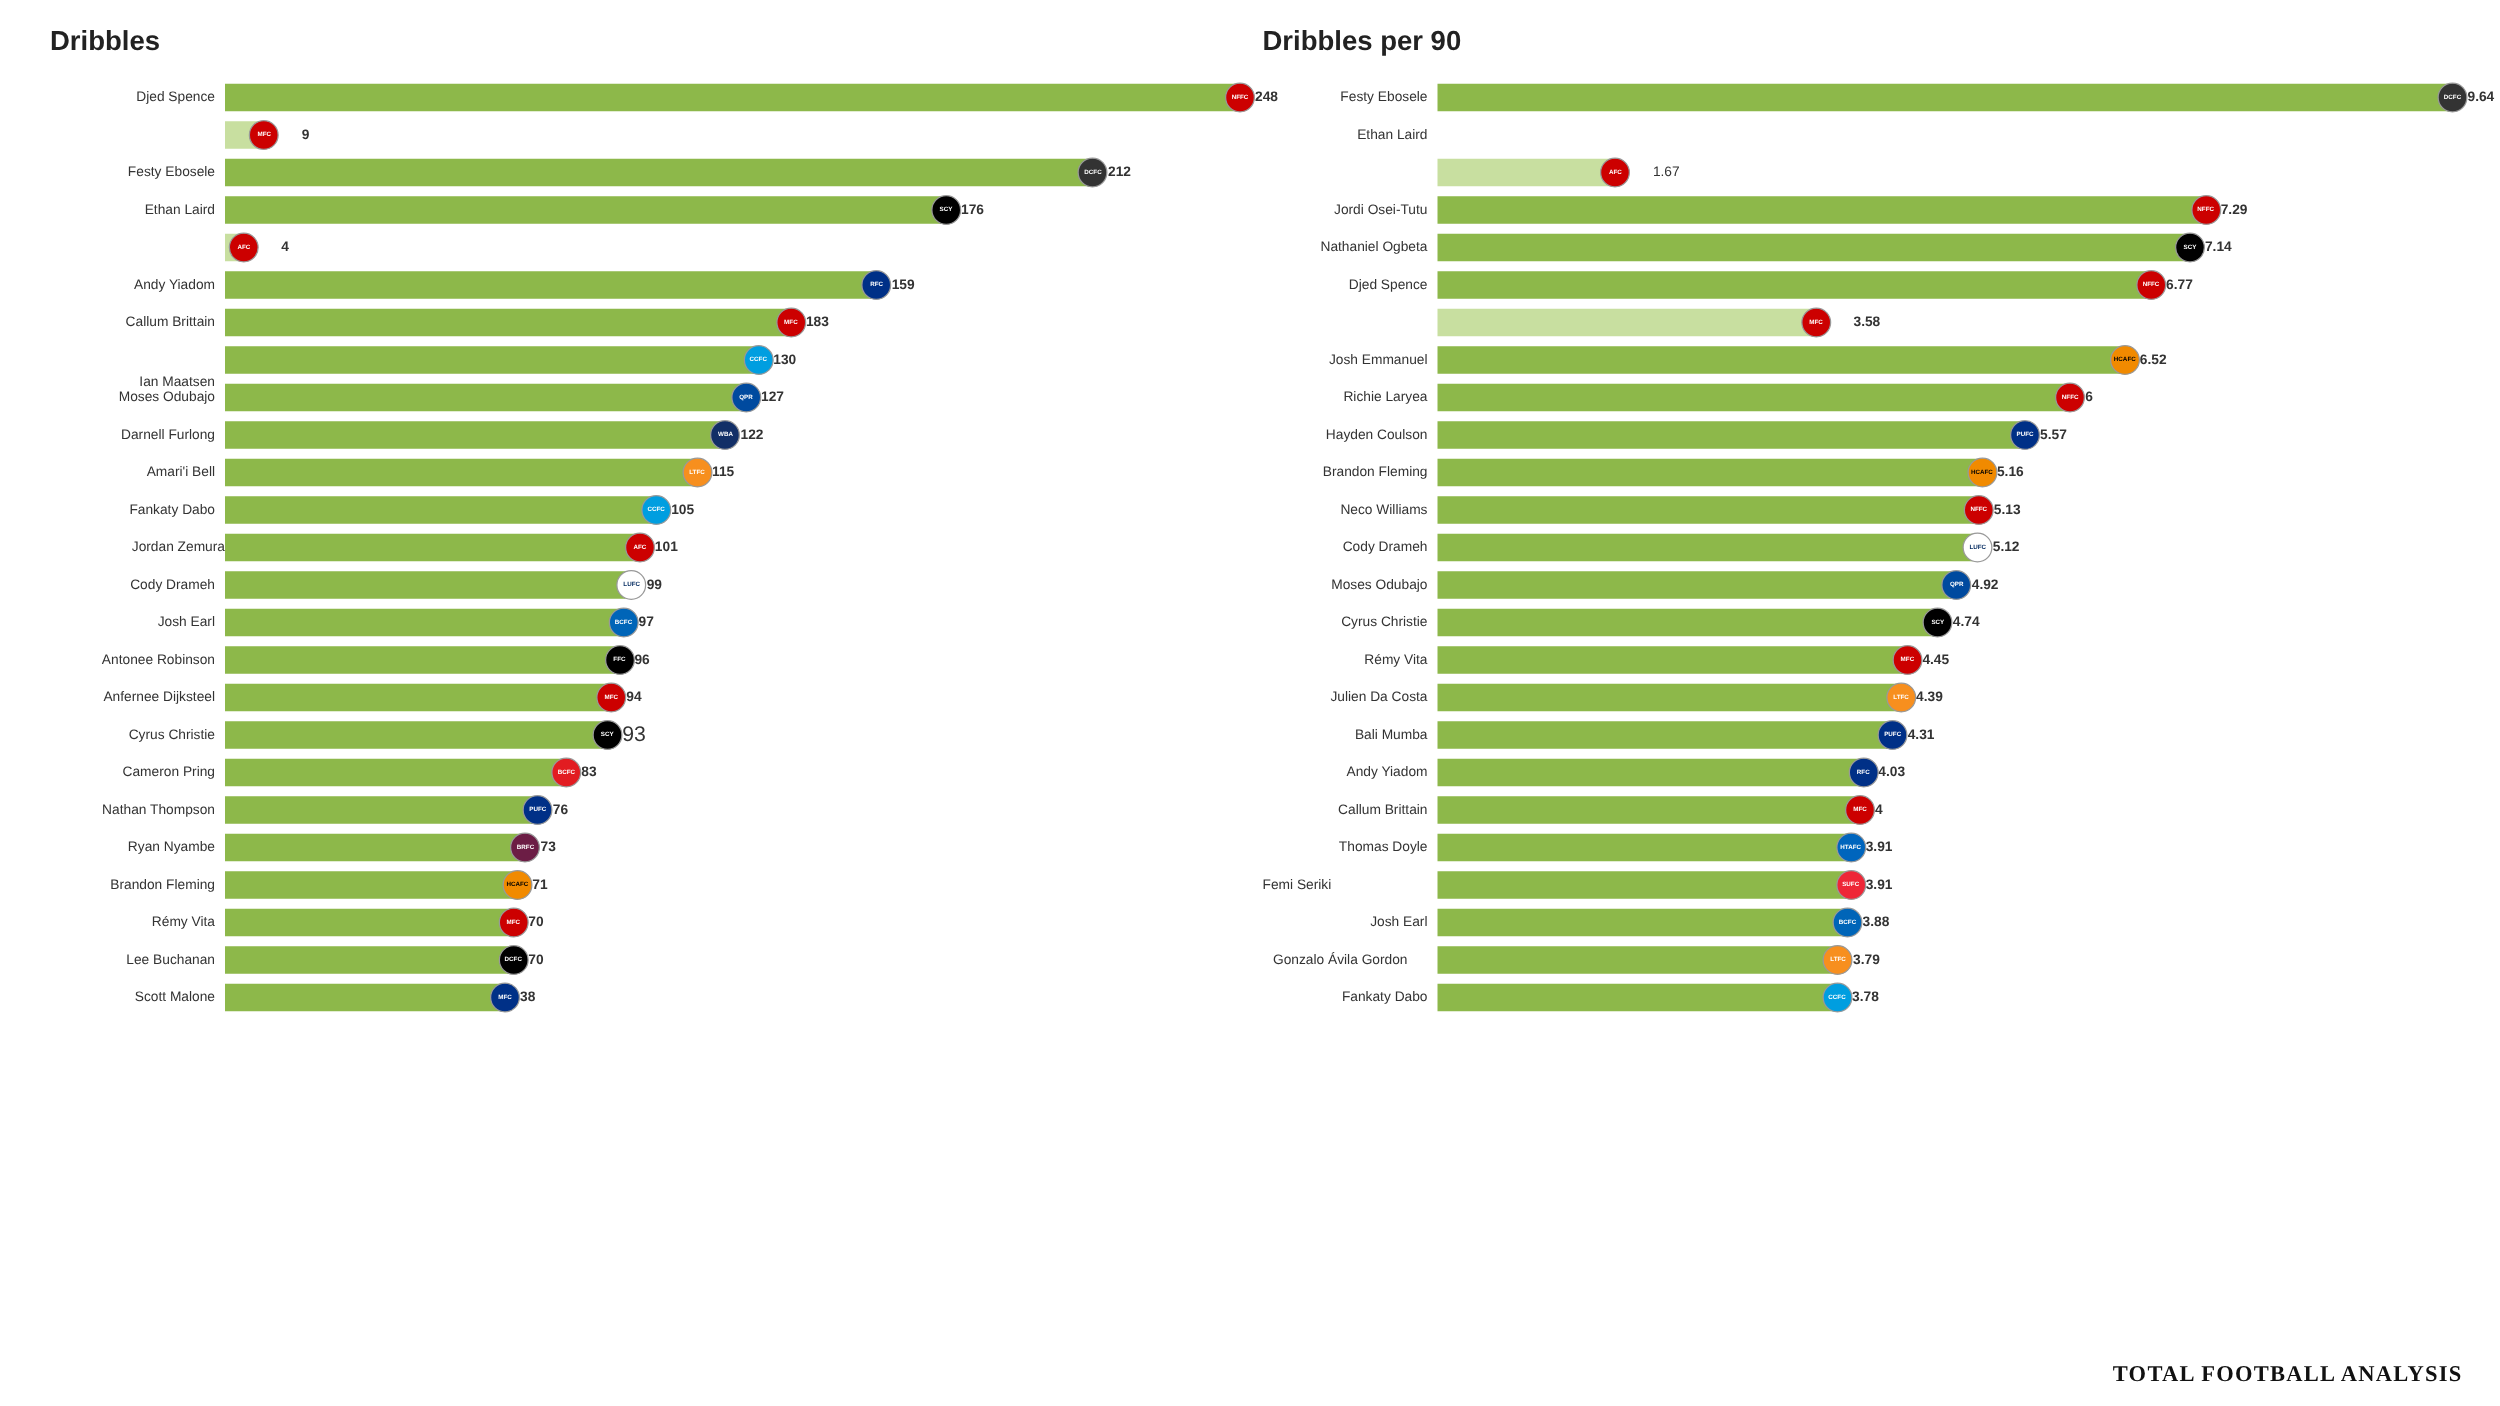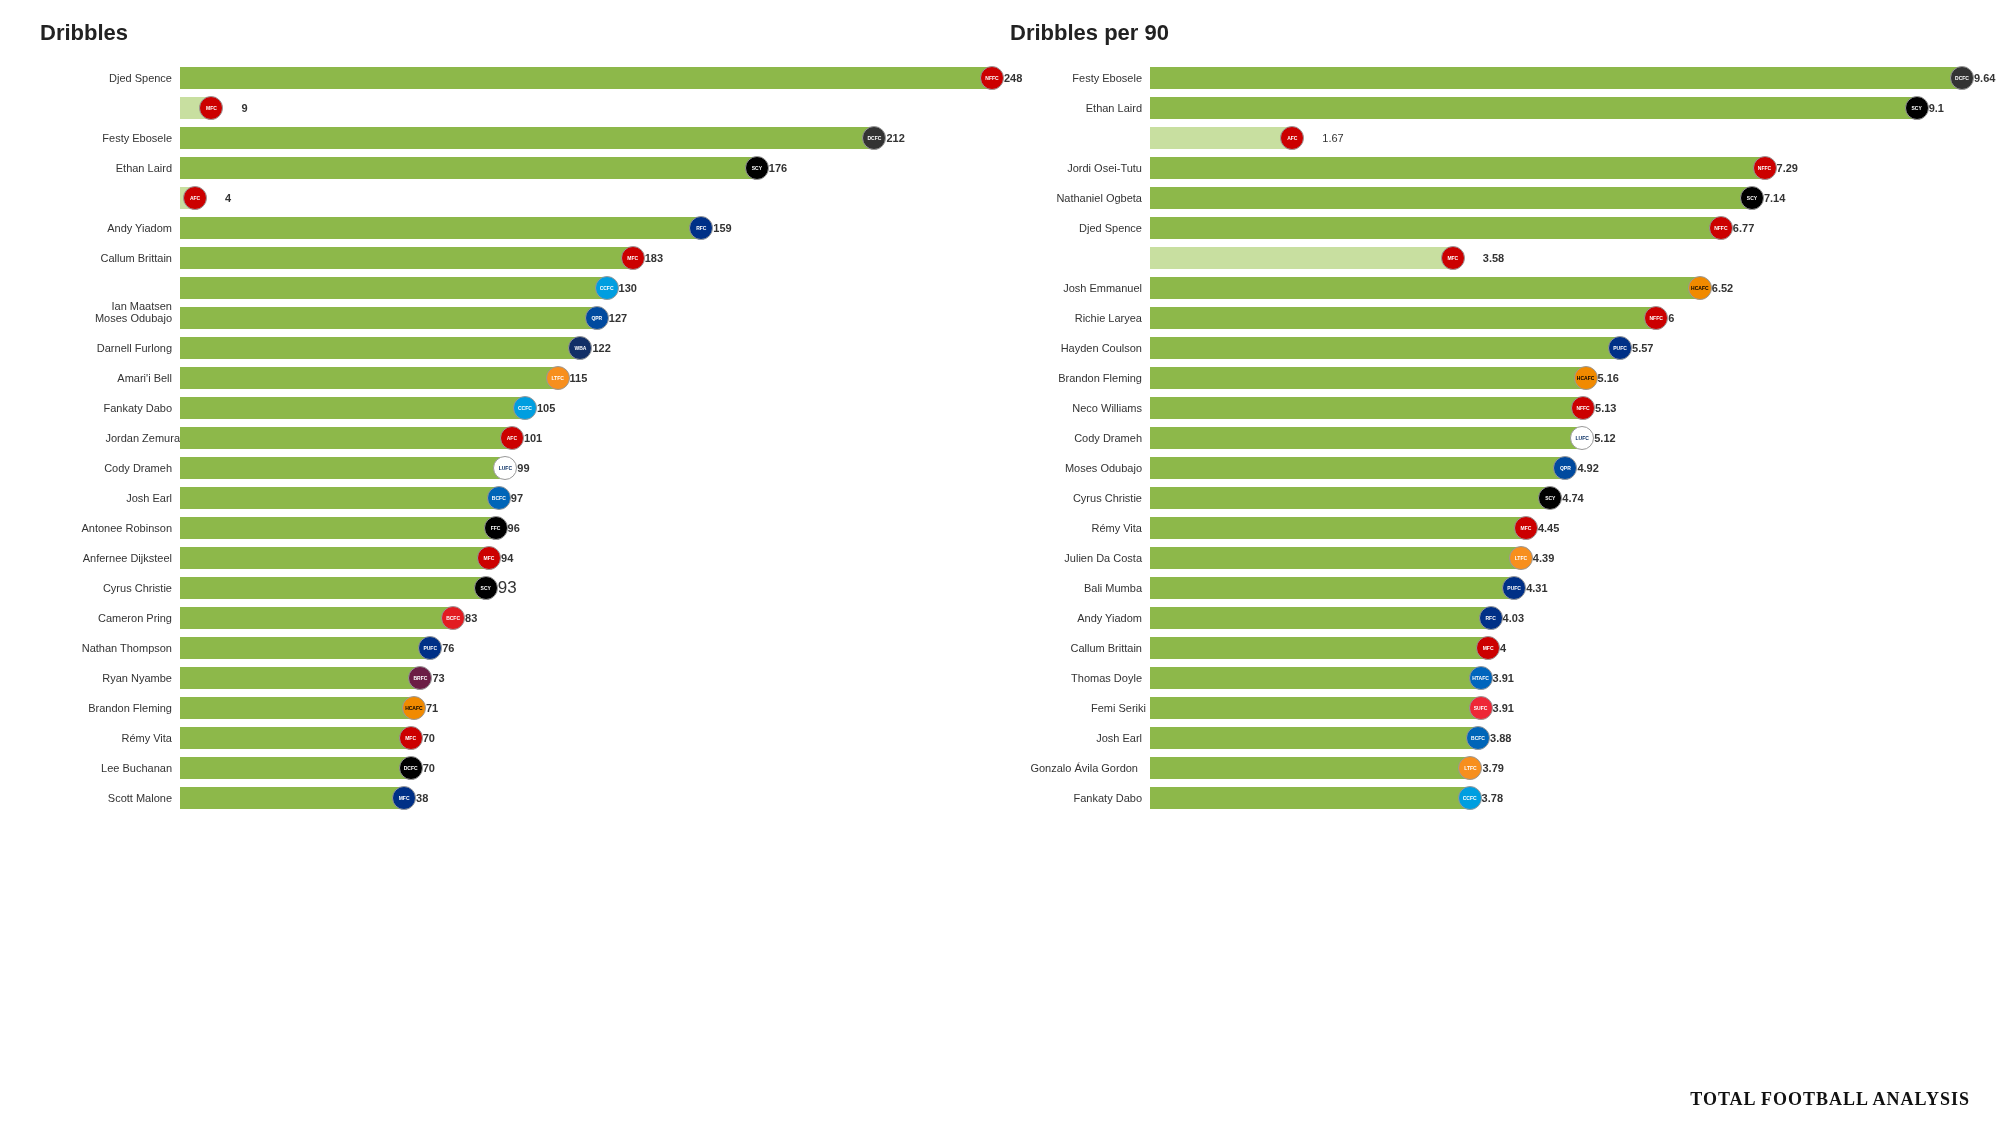--- a/index.html
+++ b/index.html
@@ -332,28 +332,20 @@
             <div style="height: 22px; background: rgb(141, 184, 74); width: 100%; display: flex; align-items: center; position: relative;">
               <div style="position: absolute; right: -14px; top: -1px; z-index: 2;">
                 <div style="width:24px;height:24px;border-radius:50%;border:1.5px solid #999;background:#333;display:flex;align-items:center;justify-content:center;font-size:5px;font-weight:bold;color:#fff;text-align:center;overflow:hidden;flex-shrink:0;">DCFC</div>
               </div>
             </div>
             <span style="font-size: 11px; font-weight: bold; color: rgb(51, 51, 51); position: absolute; left: calc(100% + 14px); white-space: nowrap;">9.64</span>
           </div>
         </div>
         <div style="display: flex; align-items: center; margin-bottom: 2px; height: 28px; position: relative;">
           <div style="width: 140px; text-align: right; font-size: 11px; color: rgb(51, 51, 51); padding-right: 8px; flex-shrink: 0; white-space: nowrap;">Ethan Laird</div>
-          <div style="flex: 1 1 0%; height: 22px; position: relative; display: flex; align-items: center;">
-            <div style="height: 22px; background: rgb(141, 184, 74); width: 94.3983%; display: flex; align-items: center; position: relative;">
-              <div style="position: absolute; right: -14px; top: -1px; z-index: 2;">
-                <div style="width:24px;height:24px;border-radius:50%;border:1.5px solid #999;background:#000;display:flex;align-items:center;justify-content:center;font-size:5px;font-weight:bold;color:#fff;text-align:center;overflow:hidden;flex-shrink:0;">SCY</div>
-              </div>
-            </div>
-            <span style="font-size: 11px; font-weight: bold; color: rgb(51, 51, 51); position: absolute; left: calc(94.3983% + 14px); white-space: nowrap;">9.1</span>
-          </div>
         </div>
         <div style="display: flex; align-items: center; margin-bottom: 2px; height: 28px; position: relative;">
           <div style="width: 140px; text-align: right; font-size: 11px; color: rgb(51, 51, 51); padding-right: 8px; flex-shrink: 0; white-space: nowrap;"></div>
           <div style="flex: 1 1 0%; height: 22px; position: relative; display: flex; align-items: center;">
             <div style="height: 22px; background: rgb(200, 223, 160); width: 17.3237%; display: flex; align-items: center; position: relative;">
               <div style="position: absolute; right: -14px; top: -1px;">
                 <div style="width:24px;height:24px;border-radius:50%;border:1.5px solid #999;background:#cc0000;display:flex;align-items:center;justify-content:center;font-size:5px;font-weight:bold;color:#fff;text-align:center;overflow:hidden;flex-shrink:0;">AFC</div>
               </div>
             </div>
             <span style="font-size: 11px; font-weight: normal; color: rgb(51, 51, 51); margin-left: 18px; position: absolute; left: calc(17.3237% + 14px); white-space: nowrap;">1.67</span>
@@ -551,21 +543,21 @@
           <div style="flex: 1 1 0%; height: 22px; position: relative; display: flex; align-items: center;">
             <div style="height: 22px; background: rgb(141, 184, 74); width: 40.5602%; display: flex; align-items: center; position: relative;">
               <div style="position: absolute; right: -14px; top: -1px; z-index: 2;">
                 <div style="width:24px;height:24px;border-radius:50%;border:1.5px solid #999;background:#0065bd;display:flex;align-items:center;justify-content:center;font-size:5px;font-weight:bold;color:#fff;text-align:center;overflow:hidden;flex-shrink:0;">HTAFC</div>
               </div>
             </div>
             <span style="font-size: 11px; font-weight: bold; color: rgb(51, 51, 51); position: absolute; left: calc(40.5602% + 14px); white-space: nowrap;">3.91</span>
           </div>
         </div>
         <div style="display: flex; align-items: center; margin-bottom: 2px; height: 28px; position: relative;">
-          <div style="width: 140px; text-align: right; font-size: 11px; color: rgb(51, 51, 51); padding-right: 4px; flex-shrink: 0; white-space: nowrap;">Femi Seriki</div>
+          <div style="width: 140px; text-align: left; font-size: 11px; color: rgb(51, 51, 51); padding-right: 4px; flex-shrink: 0; white-space: nowrap;">Femi Seriki</div>
           <div style="flex: 1 1 0%; height: 22px; position: relative; display: flex; align-items: center;">
             <div style="height: 22px; background: rgb(141, 184, 74); width: 40.5602%; display: flex; align-items: center; position: relative;">
               <div style="position: absolute; right: -14px; top: -1px; z-index: 2;">
                 <div style="width:24px;height:24px;border-radius:50%;border:1.5px solid #999;background:#ee2737;display:flex;align-items:center;justify-content:center;font-size:5px;font-weight:bold;color:#fff;text-align:center;overflow:hidden;flex-shrink:0;">SUFC</div>
               </div>
             </div>
             <span style="font-size: 11px; font-weight: bold; color: rgb(51, 51, 51); position: absolute; left: calc(40.5602% + 14px); white-space: nowrap;">3.91</span>
           </div>
         </div>
         <div style="display: flex; align-items: center; margin-bottom: 2px; height: 28px; position: relative;">
@@ -573,21 +565,21 @@
           <div style="flex: 1 1 0%; height: 22px; position: relative; display: flex; align-items: center;">
             <div style="height: 22px; background: rgb(141, 184, 74); width: 40.249%; display: flex; align-items: center; position: relative;">
               <div style="position: absolute; right: -14px; top: -1px; z-index: 2;">
                 <div style="width:24px;height:24px;border-radius:50%;border:1.5px solid #999;background:#0065b8;display:flex;align-items:center;justify-content:center;font-size:5px;font-weight:bold;color:#fff;text-align:center;overflow:hidden;flex-shrink:0;">BCFC</div>
               </div>
             </div>
             <span style="font-size: 11px; font-weight: bold; color: rgb(51, 51, 51); position: absolute; left: calc(40.249% + 14px); white-space: nowrap;">3.88</span>
           </div>
         </div>
         <div style="display: flex; align-items: center; margin-bottom: 2px; height: 28px; position: relative;">
-          <div style="width: 140px; text-align: right; font-size: 11px; color: rgb(51, 51, 51); padding-right: 12px; flex-shrink: 0; white-space: nowrap;">Gonzalo Ávila Gordon</div>
+          <div style="width: 140px; text-align: right; font-size: 11px; color: rgb(51, 51, 51); padding-right: 24px; flex-shrink: 0; white-space: nowrap;">Gonzalo Ávila Gordon</div>
           <div style="flex: 1 1 0%; height: 22px; position: relative; display: flex; align-items: center;">
             <div style="height: 22px; background: rgb(141, 184, 74); width: 39.3154%; display: flex; align-items: center; position: relative;">
               <div style="position: absolute; right: -14px; top: -1px; z-index: 2;">
                 <div style="width:24px;height:24px;border-radius:50%;border:1.5px solid #999;background:#f78f1e;display:flex;align-items:center;justify-content:center;font-size:5px;font-weight:bold;color:#fff;text-align:center;overflow:hidden;flex-shrink:0;">LTFC</div>
               </div>
             </div>
             <span style="font-size: 11px; font-weight: bold; color: rgb(51, 51, 51); position: absolute; left: calc(39.3154% + 14px); white-space: nowrap;">3.79</span>
           </div>
         </div>
         <div style="display: flex; align-items: center; margin-bottom: 2px; height: 28px; position: relative;">

